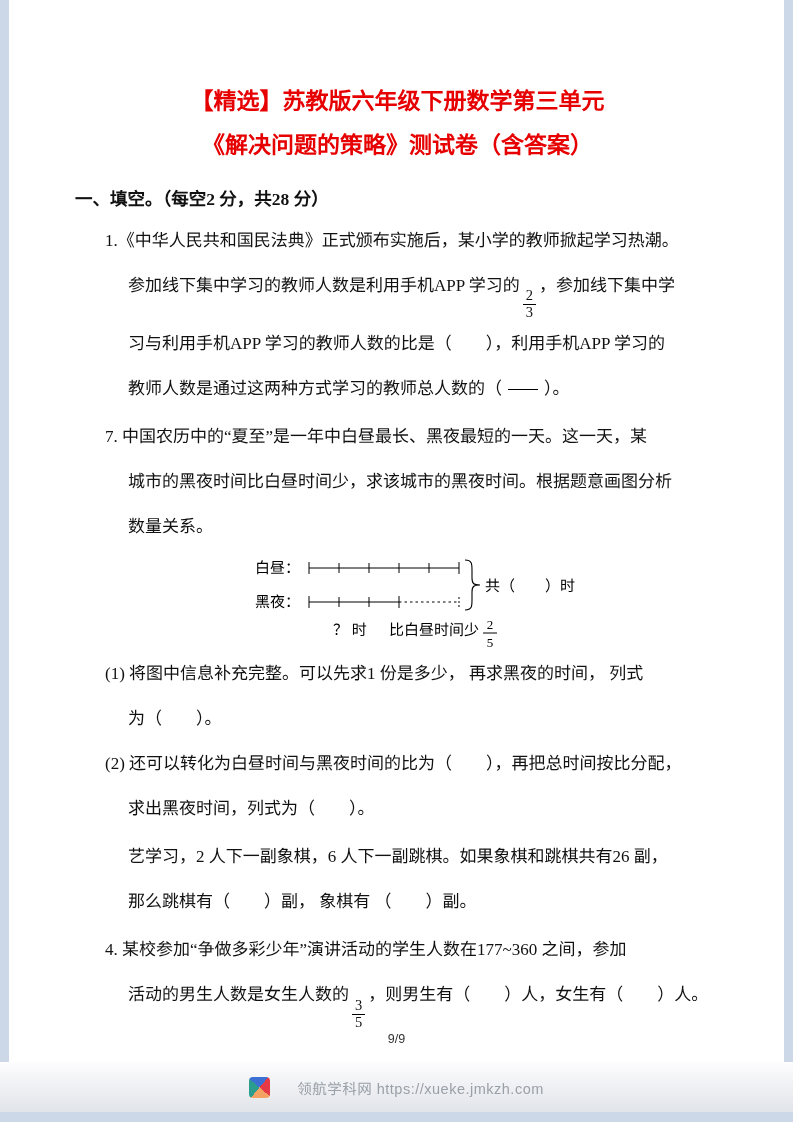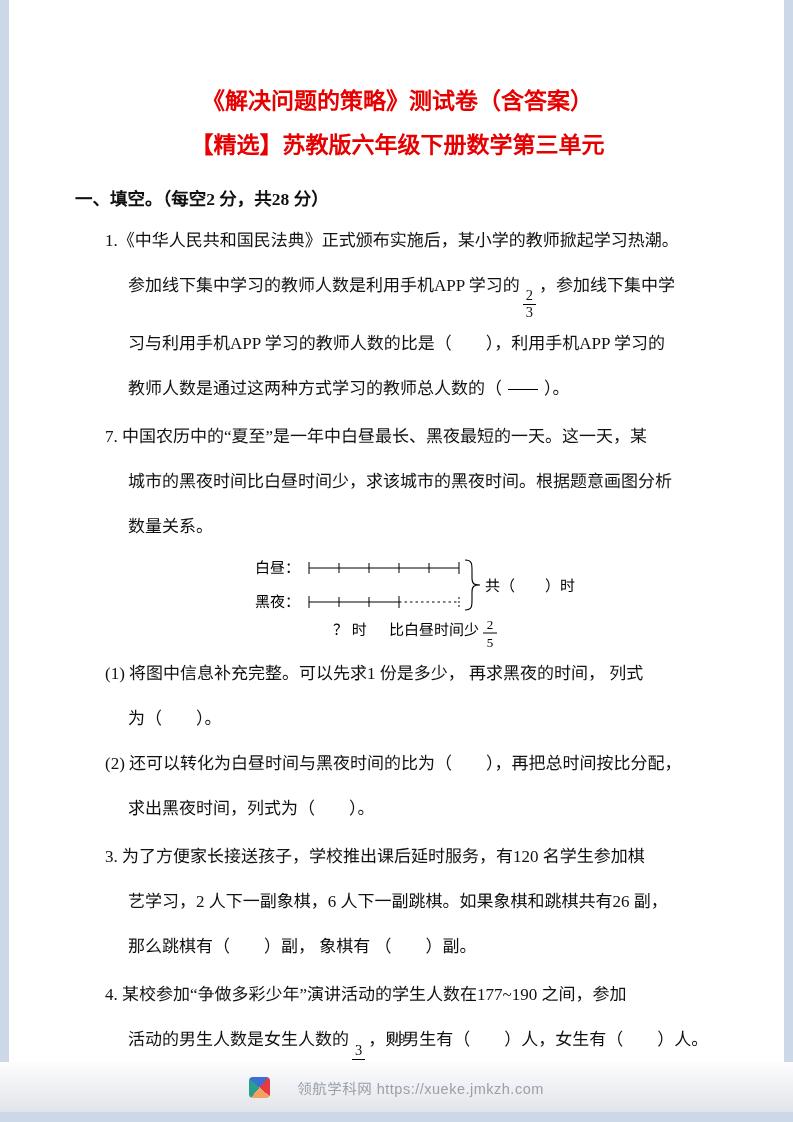--- a/index.html
+++ b/index.html
@@ -87,22 +87,22 @@
     font-size:14.5px; color:#9aa0a8; letter-spacing:0.5px;
   }
 </style>
 </head>
 <body>
 
 <div class="canvas">
   <div class="page">
     <div class="content">
 
+      <div class="title">【精选】苏教版六年级下册数学第三单元</div>
       <div class="title">《解决问题的策略》测试卷（含答案）</div>
-      <div class="title">【精选】苏教版六年级下册数学第三单元</div>
 
       <div class="section">一、填空。（每空2 分，共28 分）</div>
 
       <div class="q">
         <div class="line l-num">1.《中华人民共和国民法典》正式颁布实施后，某小学的教师掀起学习热潮。</div>
         <div class="line l-cont"><span>参加线下集中学习的教师人数是利用手机APP 学习的</span><span class="frac">
               <span class="num">2</span>
               <span class="den">3</span>
             </span><span>，参加线下集中学</span></div>
         <div class="line l-cont">习与利用手机APP 学习的教师人数的比是（　　），利用手机APP 学习的</div>
@@ -148,27 +148,26 @@
           </svg>
         </div>
 
         <div class="line l-num">(1) 将图中信息补充完整。可以先求1 份是多少， 再求黑夜的时间， 列式</div>
         <div class="line l-cont">为（　　）。</div>
         <div class="line l-num">(2) 还可以转化为白昼时间与黑夜时间的比为（　　），再把总时间按比分配，</div>
         <div class="line l-cont">求出黑夜时间，列式为（　　）。</div>
       </div>
 
       <div class="q">
-        <div class="line l-num">3. 为了方便家长接送孩子，学校推出课后延时服务，有120 名学生参加棋</div>
         <div class="line l-cont">艺学习，2 人下一副象棋，6 人下一副跳棋。如果象棋和跳棋共有26 副，</div>
         <div class="line l-cont">那么跳棋有（　　）副， 象棋有 （　　）副。</div>
       </div>
 
       <div class="q">
-        <div class="line l-num">4. 某校参加“争做多彩少年”演讲活动的学生人数在177~190 之间，参加</div>
+        <div class="line l-num">4. 某校参加“争做多彩少年”演讲活动的学生人数在177~360 之间，参加</div>
         <div class="line l-cont"><span>活动的男生人数是女生人数的</span><span class="frac">
               <span class="num">3</span>
               <span class="den">5</span>
             </span><span>，则男生有（　　）人，女生有（　　）人。</span></div>
       </div>
 
     </div>
 
     <div class="pagenum">9/9</div>
   </div>

